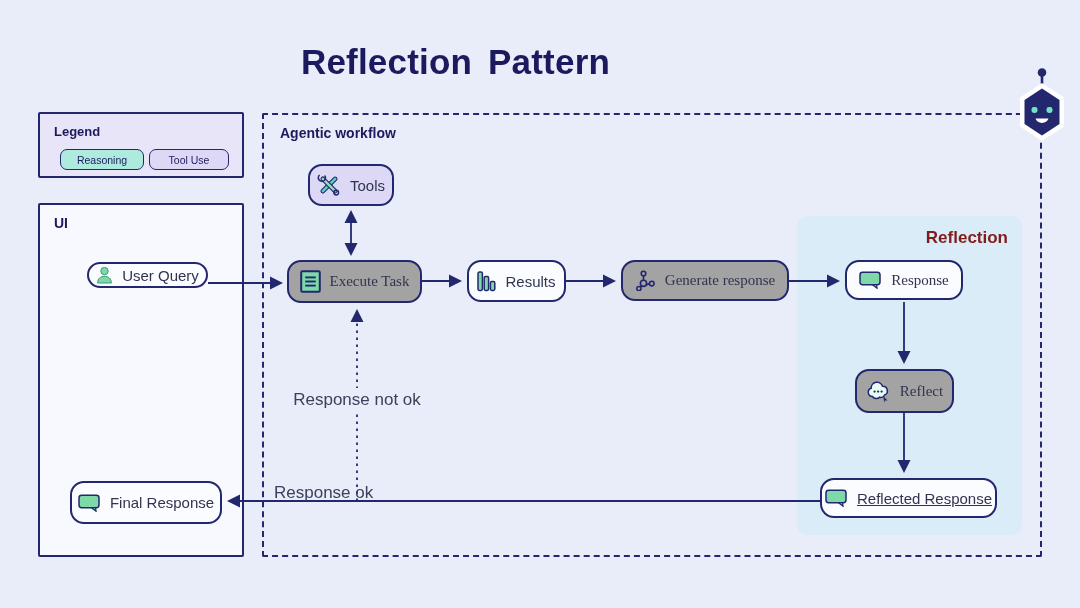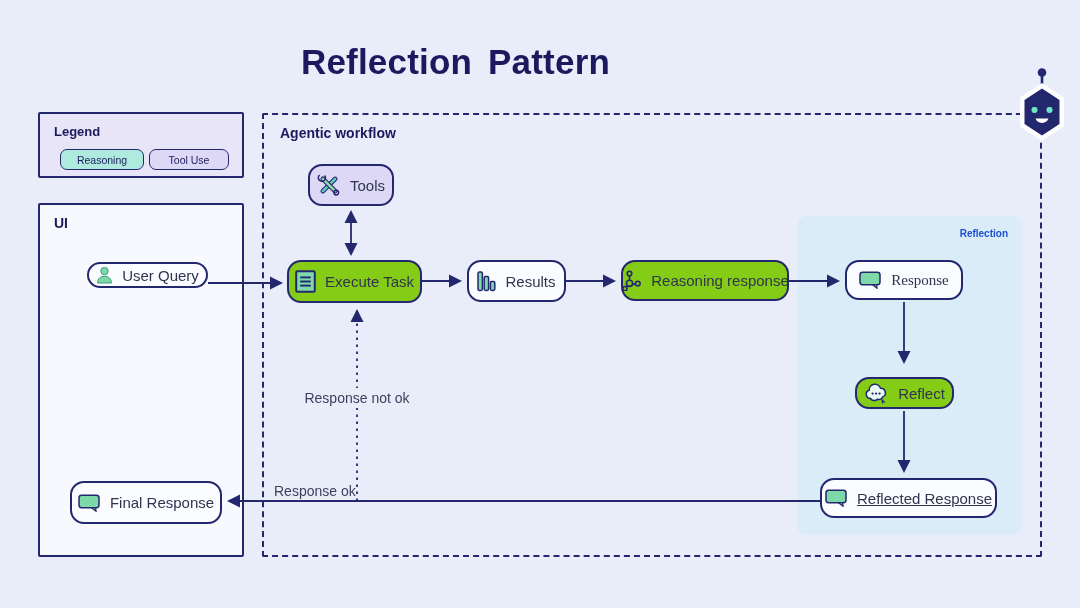--- a/index.html
+++ b/index.html
@@ -25,44 +25,44 @@
   .pill.reasoning { left:12px; width:84px; background:#aeeadd;margin-left:8px; }
   .pill.tooluse  { left:109px; width:80px; background:#ddd8f6; }
   .ui-box { left:38px; top:203px; width:206px; height:354px; background:#f8f9fe; }
   .ui-box .panel-title { font-size:14px; }
   .workflow-box {
     position:absolute; box-sizing:border-box; left:262px; top:113px; width:780px; height:444px;
     border:2px dashed #23276e; border-radius:2px;
   }
   .workflow-title { position:absolute; left:16px; top:10px; font-size:14px; font-weight:700; color:#1c1a5e; }
   .reflection-panel { position:absolute; left:797px; top:216px; width:225px; height:319px; background:#d9ecf7; border-radius:10px; }
-  .reflection-title { position:absolute; right:14px; top:12px; font-size:10px; font-weight:700; color:#1d4ed8;padding-left:20px; }
+  .reflection-title { position:absolute; right:14px; top:12px; font-size:17px; font-weight:700; color:#7f1d1d;padding-left:20px; }
   
   .node {
     position:absolute; box-sizing:border-box;
     display:flex; align-items:center; justify-content:center; gap:9px;
     padding:0 10px; border:2px solid #23276e; border-radius:14px;
     background:#fbfcff; font-size:15px; color:#30344e; white-space:nowrap;
   }
-  .node.mint   { background:#84cc16; }
+  .node.mint   { background:#a3a3a3;font-family:Liberation Serif, serif; }
   .node.purple { background:#ddd8f6; }
   .node .icon { display:flex; align-items:center; }
   
   .n-user-query        { left:87px;  top:262px; width:121px; height:26px; }
   .n-final-response    { left:70px;  top:481px; width:152px; height:43px; }
   .n-tools             { left:308px; top:164px; width:86px;  height:42px; }
   .n-execute-task      { left:287px; top:260px; width:135px; height:43px; }
   .n-results           { left:467px; top:260px; width:99px;  height:42px; }
   .n-generate-response { left:621px; top:260px; width:168px; height:41px; }
   .n-response          { left:845px; top:260px; width:118px; height:40px;font-family:Liberation Serif, serif; }
-  .n-reflect           { left:855px; top:369px; width:99px;  height:32px;margin-top:8px; }
+  .n-reflect           { left:855px; top:369px; width:99px;  height:44px; }
   .n-reflected-response{ left:820px; top:478px; width:177px; height:40px;text-decoration:underline; }
   
   .edges { position:absolute; left:0; top:0; pointer-events:none; }
-  .edge-label { position:absolute; font-size:14px; color:#3b3f5c; }
+  .edge-label { position:absolute; font-size:17px; color:#3b3f5c; }
   .lbl-not-ok { left:357px; top:388px; transform:translateX(-50%); background:#e9edfa; padding:2px 7px; }
   .lbl-ok { left:274px; top:483px; }
   .robot { position:absolute; left:1012px; top:64px; }
 </style>
 </head>
 <body>
 
 <div class="canvas">
 
   <div class="title">Reflection Pattern</div>
@@ -166,21 +166,21 @@
           <line x1="8.5" y1="6" x2="8.5" y2="10.3"></line>
           <line x1="11.3" y1="14.6" x2="14.6" y2="13.9"></line>
           <line x1="6.6" y1="15.6" x2="5" y2="17.6"></line>
           <circle cx="8.5" cy="3.6" r="2.3"></circle>
           <circle cx="8.5" cy="13.3" r="3.1"></circle>
           <circle cx="16.8" cy="13.6" r="2.3"></circle>
           <circle cx="3.9" cy="18.6" r="2.1"></circle>
         </g>
       </svg>
     </span>
-    <span>Reasoning response</span>
+    <span>Generate response</span>
   </div>
 
   <div class="node n-response">
     <span class="icon">
       <svg width="23" height="18" viewBox="0 0 23 18">
         <rect x="1" y="1.2" width="20" height="12.5" rx="2.6" fill="#7ed9a8" stroke="#23276e" stroke-width="1.5"></rect>
         <path d="M13.5,13.7 l4.6,3.6 -0.6,-3.6 z" fill="#7ed9a8" stroke="#23276e" stroke-width="1.2"></path>
       </svg>
     </span>
     <span>Response</span>

